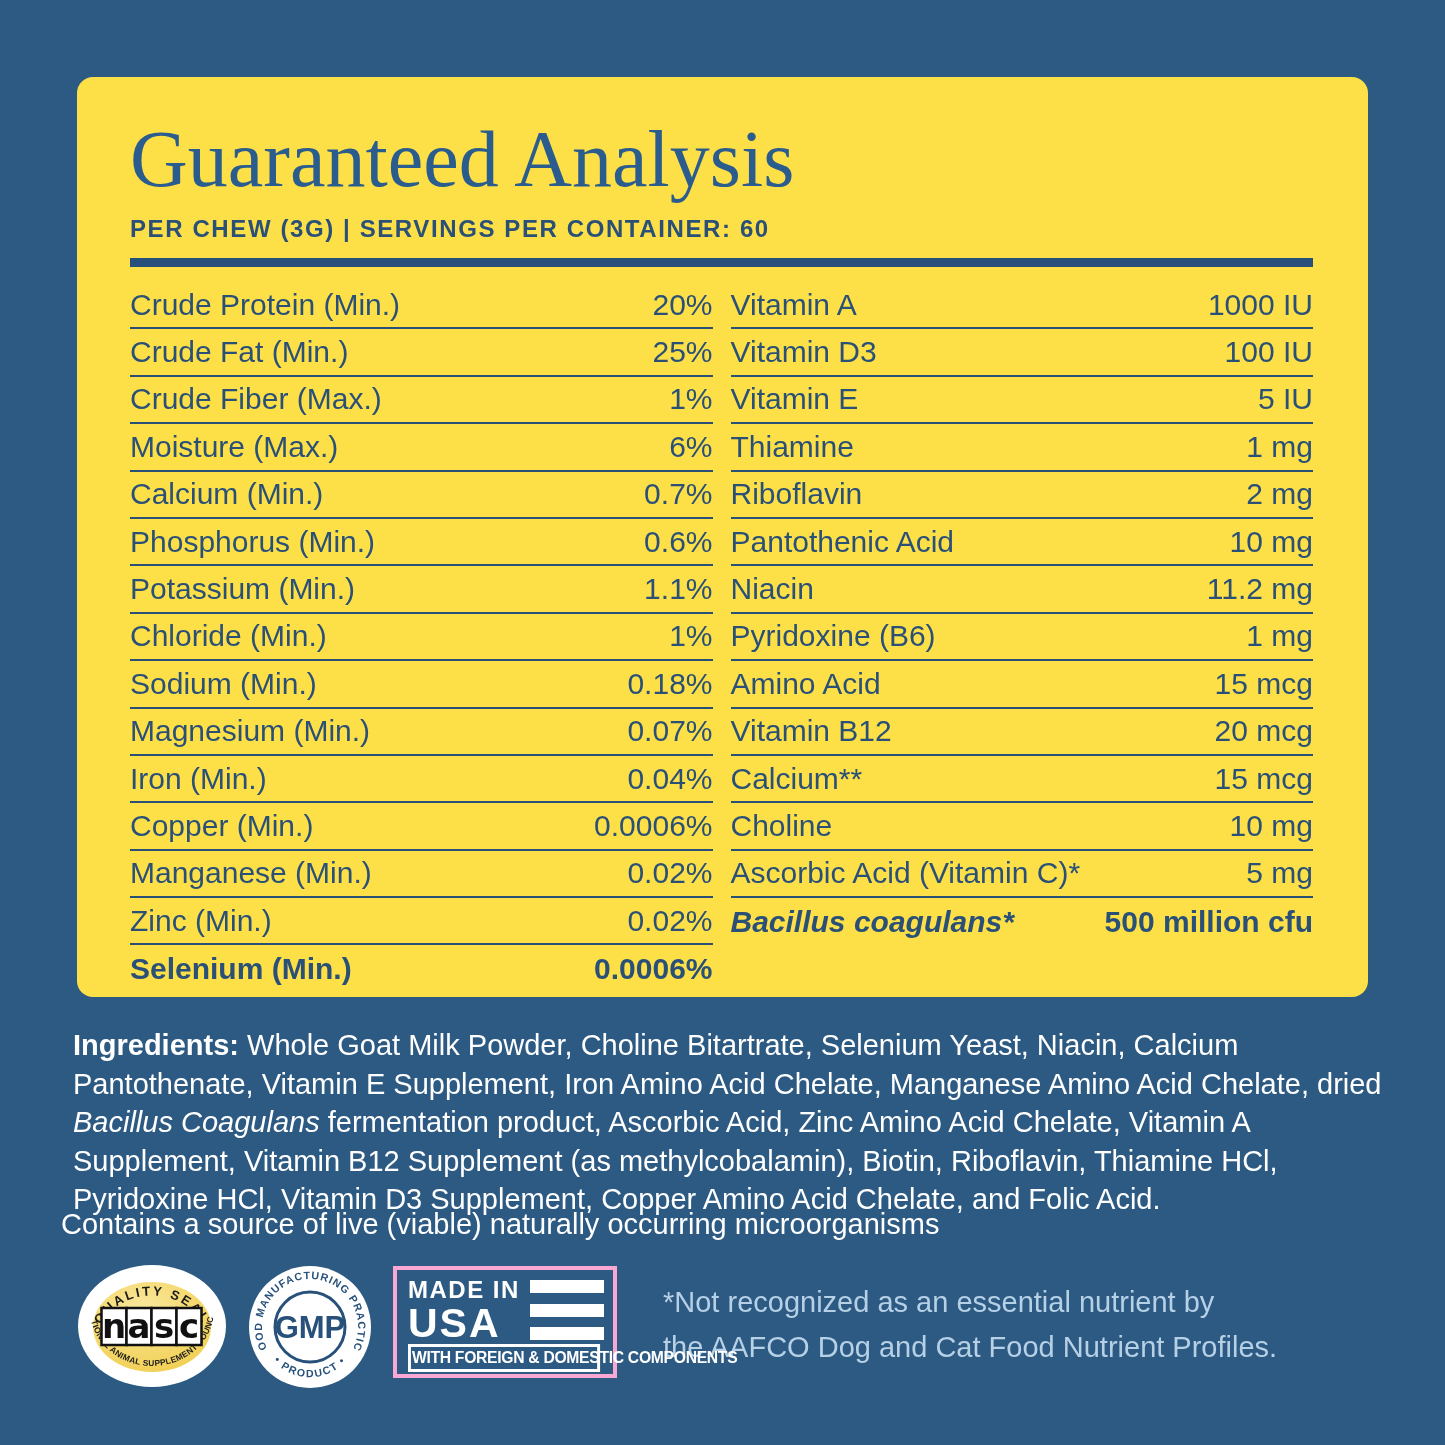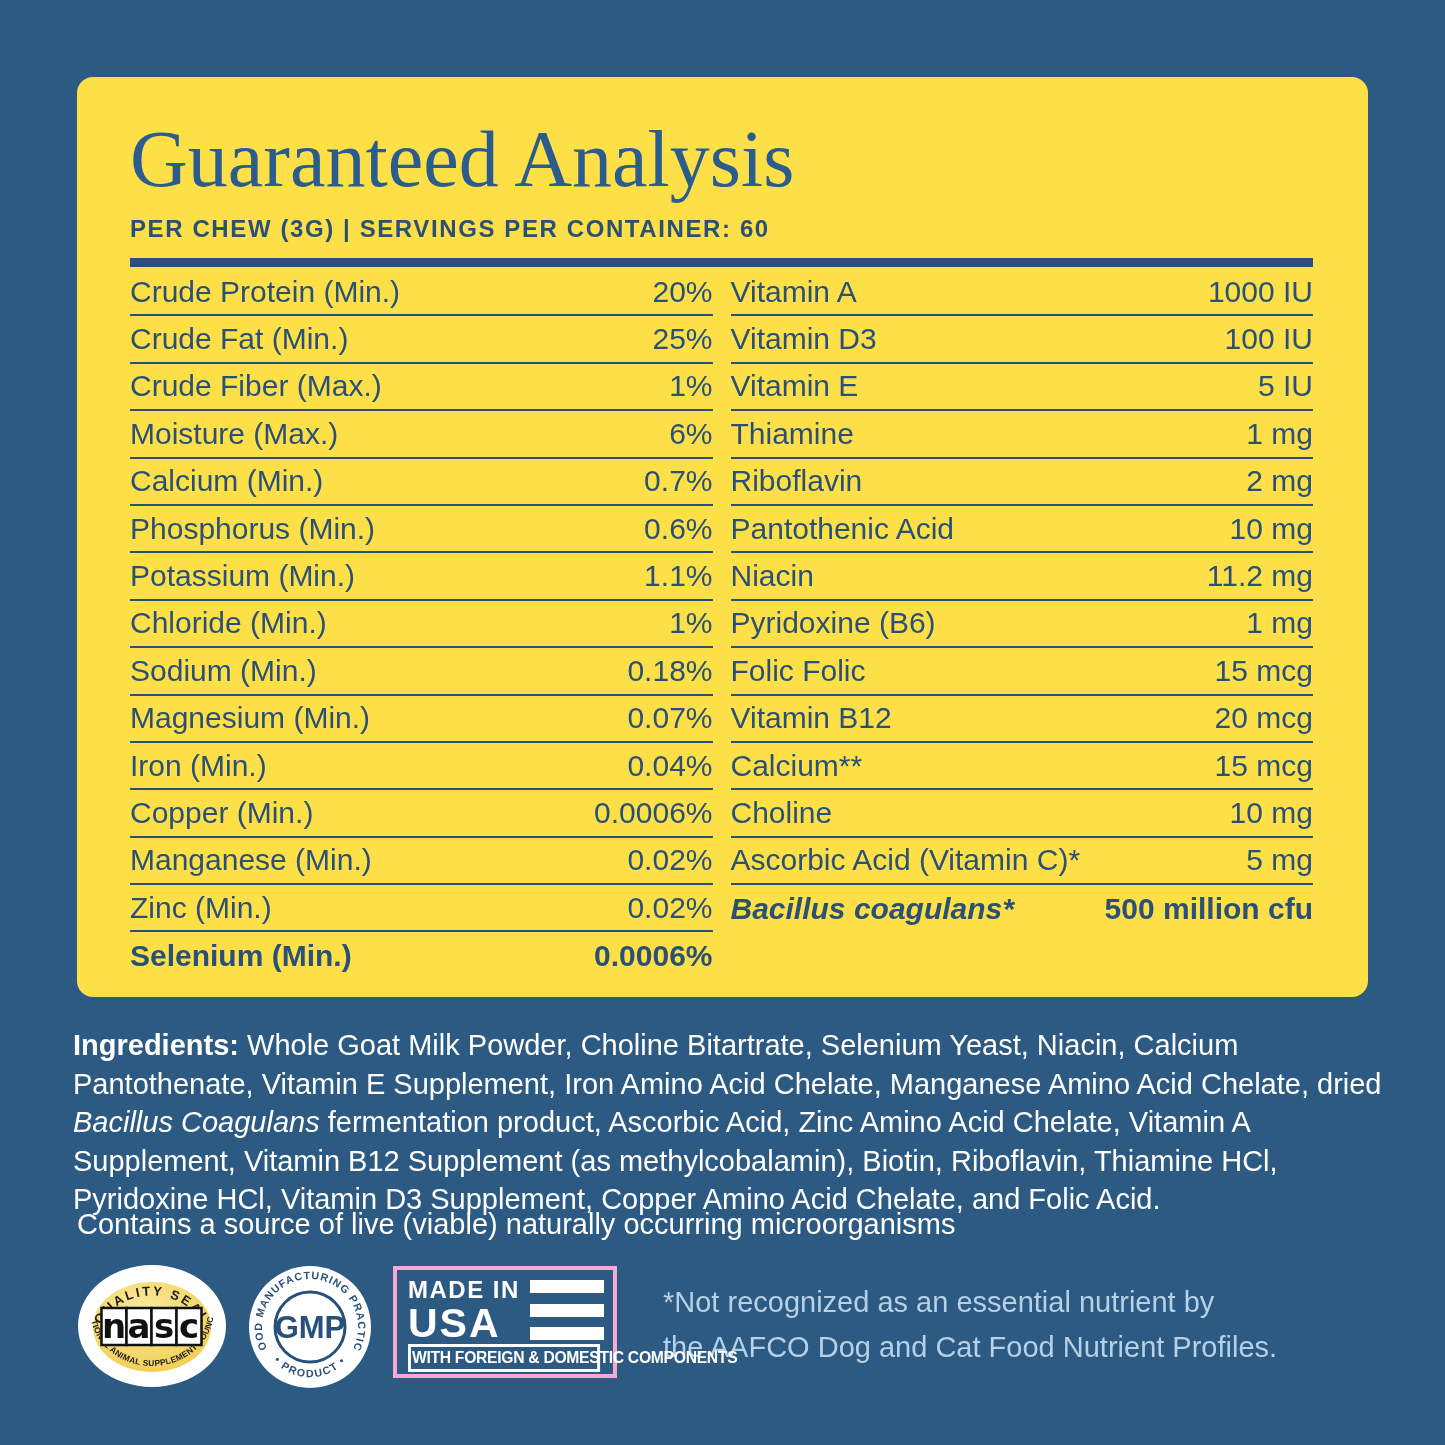--- a/index.html
+++ b/index.html
@@ -16,39 +16,39 @@
   .ga-title{
     margin:0;font-family:"Liberation Serif",serif;font-weight:400;
     font-size:80px;line-height:92px;color:#2B5C8E;letter-spacing:0;
   }
   .ga-subtitle{
     margin-top:10px;font-size:24px;font-weight:bold;letter-spacing:1.6px;
     color:#2A5078;
   }
   .thick-rule{height:9px;background:#27517B;margin-top:15px;}
   
-  .ga-table{display:flex;gap:18px;margin-top:2px;}
+  .ga-table{display:flex;gap:18px;margin-top:15px;}
   .ga-col{flex:1;min-width:0;}
   .ga-row{
     display:flex;justify-content:space-between;align-items:center;
     height:47.4px;box-sizing:border-box;border-bottom:2px solid #2A5078;
     font-size:30px;color:#2A5078;white-space:nowrap;
   }
   .ga-row:last-child{border-bottom:none;font-weight:bold;}
   .ga-label{text-align:left;}
   .ga-value{text-align:right;padding-left:12px;}
   .italic{font-style:italic;}
   
   .ingredients{
     position:absolute;left:73px;top:1026px;width:1315px;margin:0;
     font-size:29px;line-height:38.5px;color:#FFFFFF;
   }
   .ingredients b{font-weight:bold;}
   .contains-note{
-    position:absolute;left:77px;top:1208px;width:1315px;margin:0;
+    position:absolute;left:61px;top:1208px;width:1315px;margin:0;
     font-size:29px;color:#FFFFFF;
   }
   
   .bottom-row{
     position:absolute;left:77px;top:1264px;display:flex;
     align-items:flex-start;gap:22px;
   }
   .seal{display:block;}
   
   .usa{
@@ -194,21 +194,21 @@
     <span class="ga-label">Niacin</span>
     <span class="ga-value">11.2 mg</span>
   </div>
 
   <div class="ga-row">
     <span class="ga-label">Pyridoxine (B6)</span>
     <span class="ga-value">1 mg</span>
   </div>
 
   <div class="ga-row">
-    <span class="ga-label">Folic Folic</span>
+    <span class="ga-label">Amino Acid</span>
     <span class="ga-value">15 mcg</span>
   </div>
 
   <div class="ga-row">
     <span class="ga-label">Vitamin B12</span>
     <span class="ga-value">20 mcg</span>
   </div>
 
   <div class="ga-row">
     <span class="ga-label">Calcium**</span>

